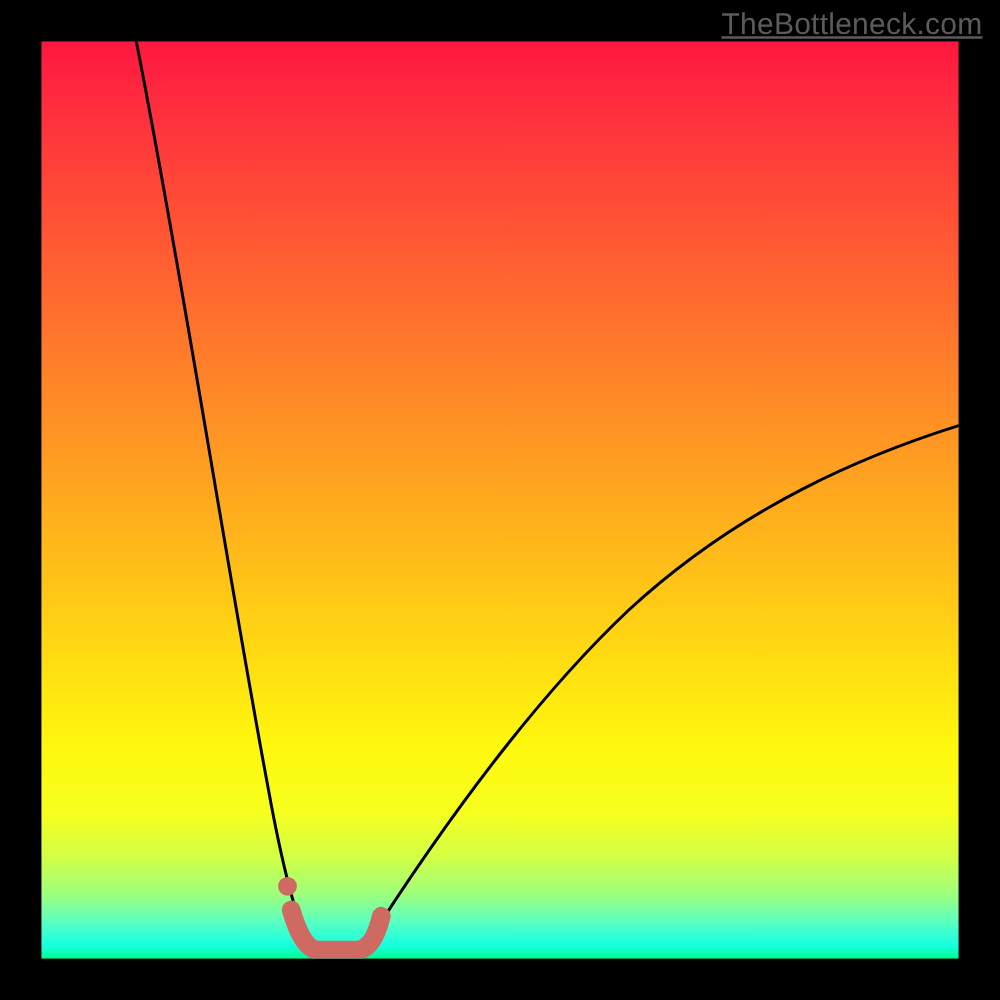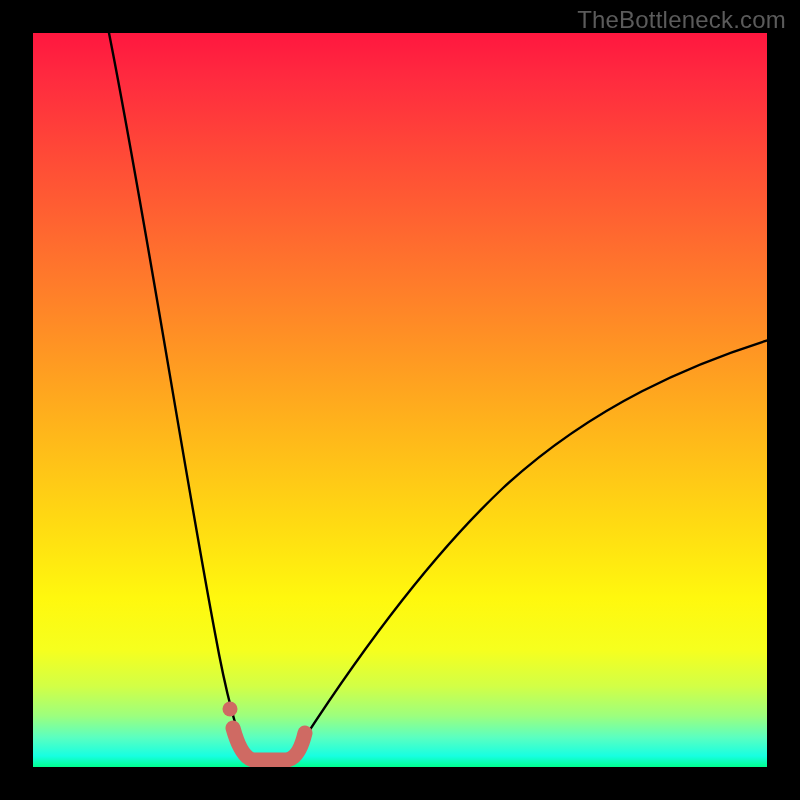--- a/index.html
+++ b/index.html
@@ -48,20 +48,21 @@
     );
   }
   .watermark {
     position: absolute;
     top: 6px;
     right: 14px;
     color: #5b5b5b;
     font-size: 24px;
     letter-spacing: 0.2px;
     user-select: none;
+    text-decoration: underline;
   }
   svg.curves {
     position: absolute;
     inset: 0;
   }
 </style>
 </head>
 <body>
 
 <div class="frame">

